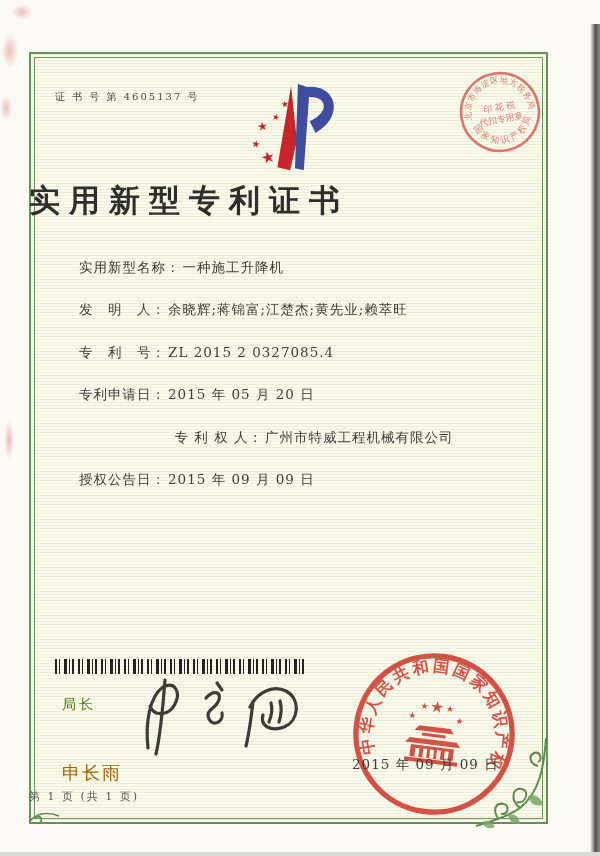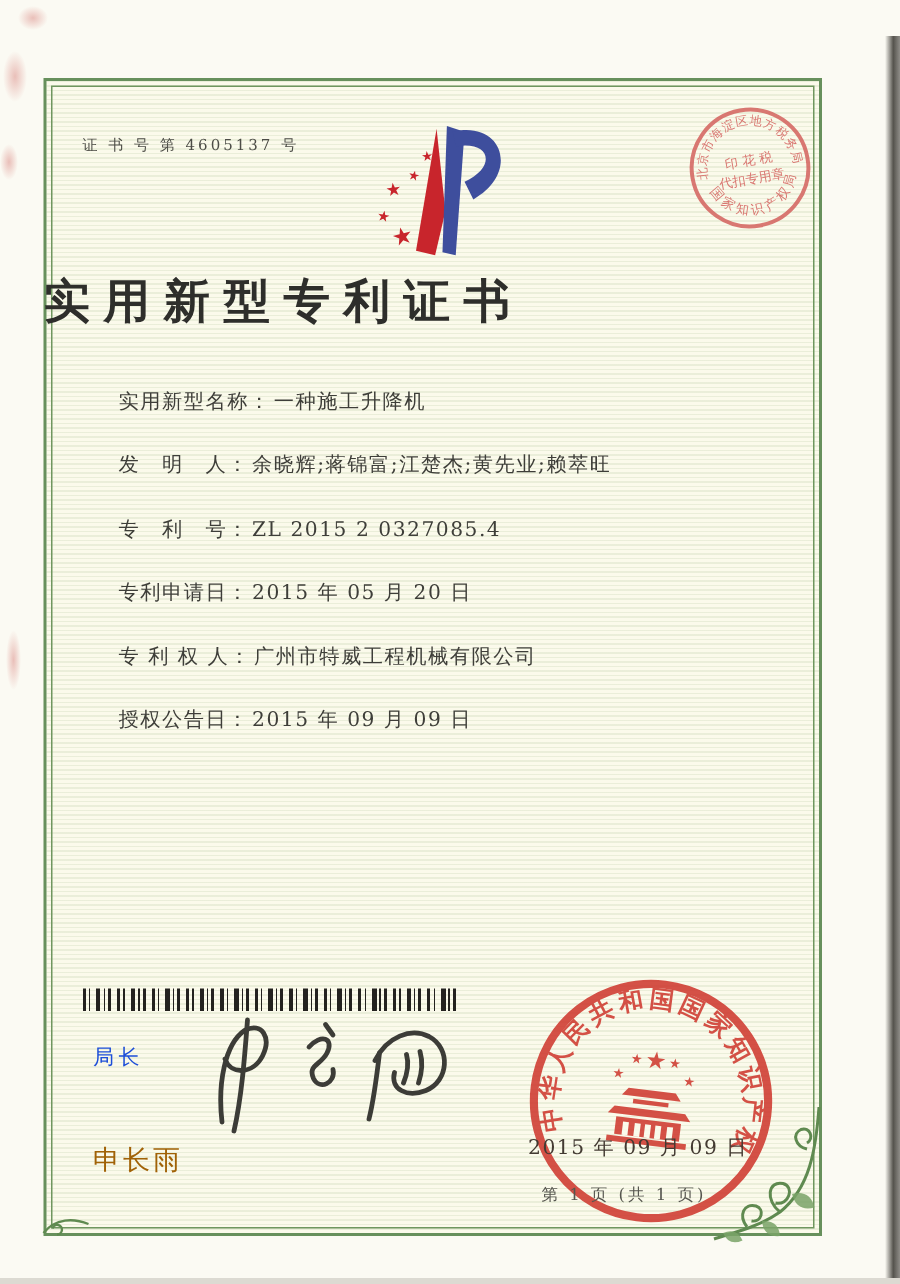--- a/index.html
+++ b/index.html
@@ -28,38 +28,38 @@
       #fbfaeb;
   }
   .frame-inner{position:absolute;inset:3px;border:1px solid #6f965f;pointer-events:none;}
 
   .abs{position:absolute;}
   .cert-no{left:55px;top:90px;font-size:10px;letter-spacing:2px;color:#4c4c46;}
   .logo-box{left:243px;top:80px;width:102px;height:98px;}
   .title{left:29px;top:180px;width:519px;text-align:left;font-size:31px;font-weight:600;
     letter-spacing:9px;color:#2e2e2b;}
   .field{left:58px;width:470px;font-size:13.5px;color:#3e3e39;letter-spacing:1px;white-space:nowrap;margin-left:21px;}
-  .f0{top:259px;} .f1{top:301px;} .f2{top:344px;} .f3{top:386px;} .f4{top:429px;} .f5{top:471px;}
+  .f0{top:259px;} .f1{top:301px;} .f2{top:344px;} .f3{top:386px;} .f4{top:429px;text-align:center;} .f5{top:471px;}
   .field .val{margin-left:2px;}
   .paras{left:55px;top:498px;width:492px;}
   .paras p{margin:0;text-indent:2em;font-size:13px;line-height:21.5px;color:#4c4b45;
     font-style:italic;letter-spacing:.5px;text-align:justify;}
   .barcode{left:55px;top:659px;width:253px;height:15px;background:
     repeating-linear-gradient(90deg,
       #23221f 0 2px,rgba(0,0,0,0) 2px 4px,
       #23221f 4px 5px,rgba(0,0,0,0) 5px 9px,
       #23221f 9px 12px,rgba(0,0,0,0) 12px 14px,
       #23221f 14px 15px,rgba(0,0,0,0) 15px 17px,
       #23221f 17px 19px,rgba(0,0,0,0) 19px 23px);}
-  .issuer-title{left:62px;top:696px;font-size:14px;letter-spacing:3px;color:#1d4ed8;}
+  .issuer-title{left:62px;top:696px;font-size:14px;letter-spacing:3px;color:#4d7c0f;}
   .issuer-name{left:62px;top:761px;font-size:18px;letter-spacing:2px;color:#a16207;}
   .signature{left:120px;top:676px;width:200px;height:88px;}
   .seal-main{left:349px;top:649px;width:170px;height:170px;transform:rotate(7deg);opacity:.88;}
   .seal-date{left:352px;top:756px;font-size:13.5px;letter-spacing:1px;color:#433a32;}
-  .footer{left:29px;top:789px;width:442px;text-align:right;font-size:11px;
+  .footer{left:29px;top:789px;width:442px;text-align:left;font-size:11px;
     letter-spacing:2px;color:#56564f;}
   .seal-tax{left:456px;top:68px;width:88px;height:88px;transform:rotate(-10deg);opacity:.85;}
   .flourish-br{left:468px;top:736px;width:82px;height:96px;}
   .flourish-bl{left:27px;top:806px;width:34px;height:20px;}
 </style>
 </head>
 <body>
 
 <div class="scan-right"></div>
 <div class="scan-bottom"></div>

